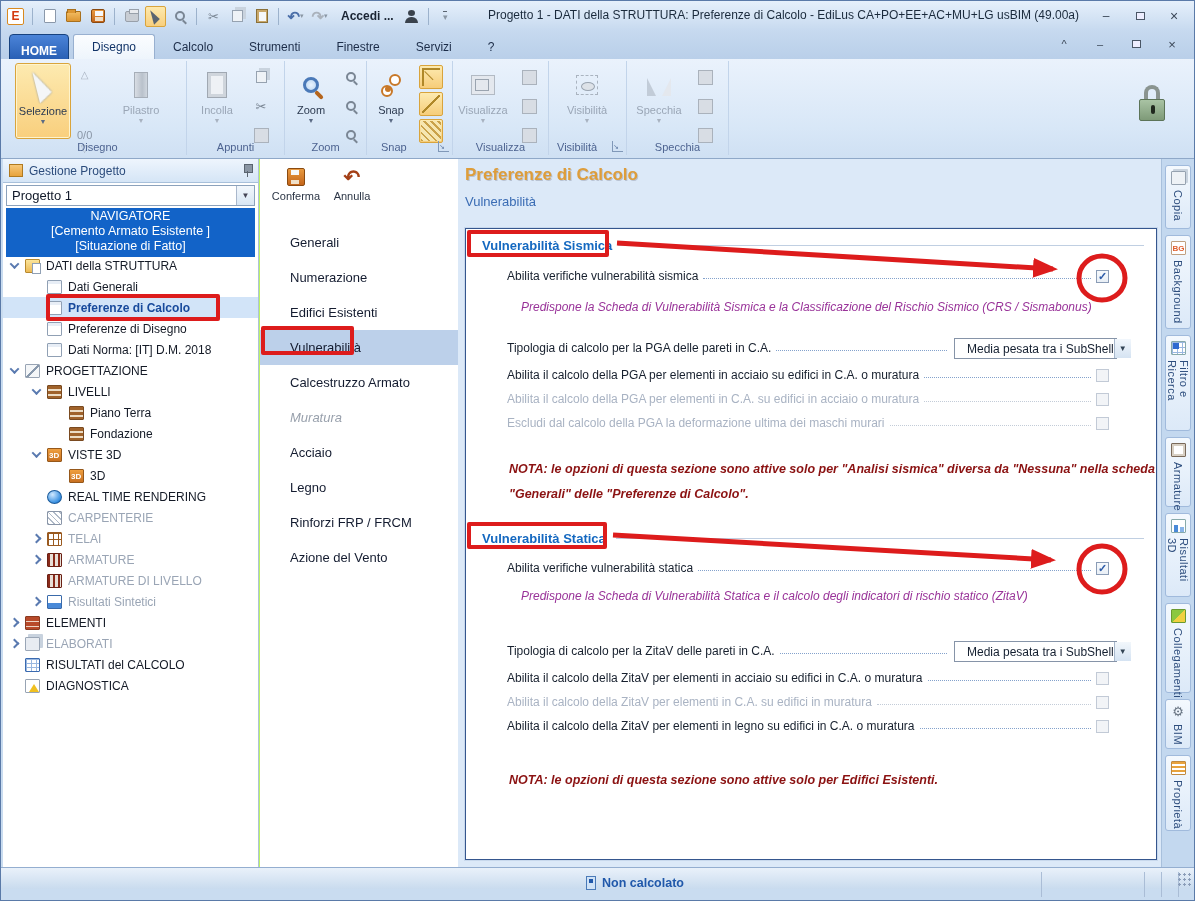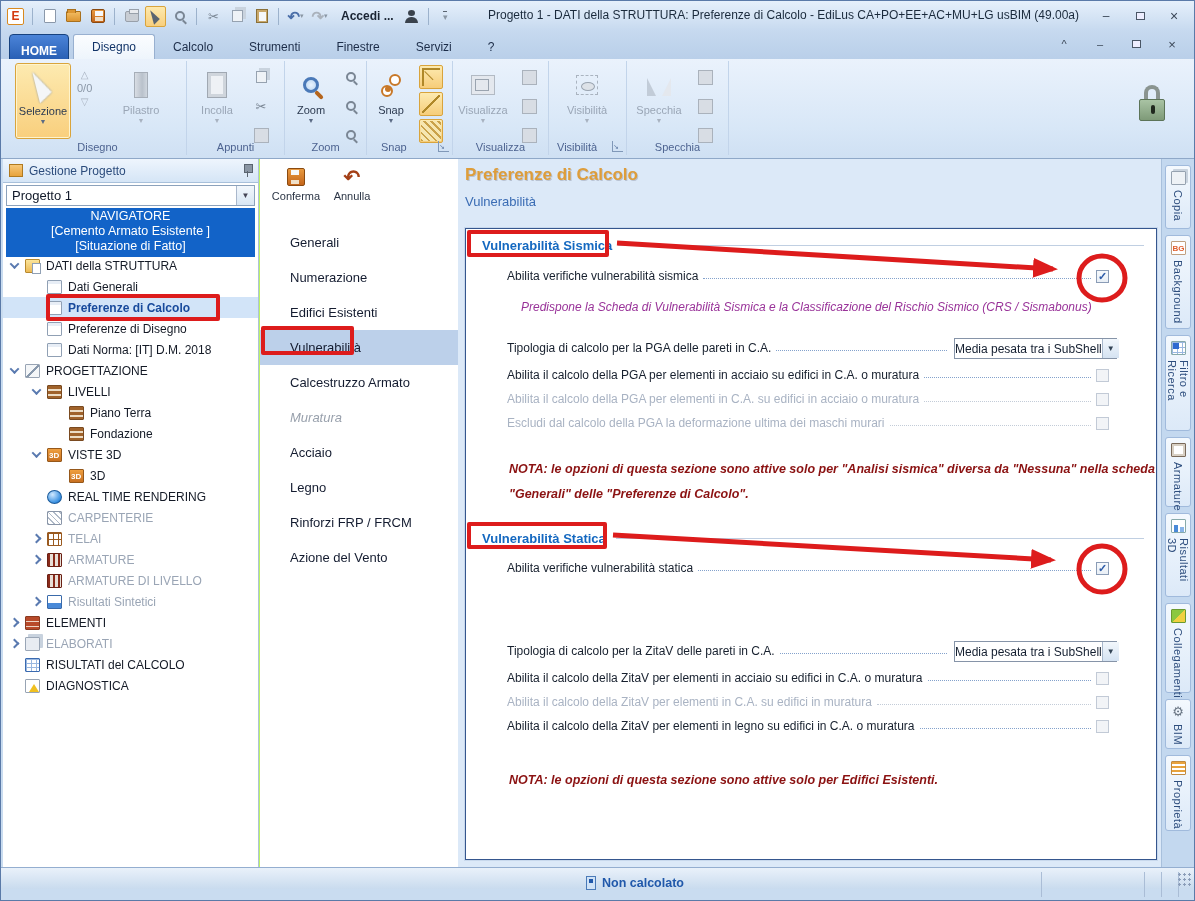--- a/index.html
+++ b/index.html
@@ -78,21 +78,21 @@
   .big-snapicon::before{content:"";position:absolute;left:1px;top:11px;width:8px;height:8px;border:2px solid #c87828;border-radius:50%;background:#fff;}
   .big-snapicon::after{content:"";position:absolute;right:1px;top:0;width:8px;height:8px;border:2px solid #c87828;border-radius:50%;background:#fff;box-shadow:-7px 9px 0 -3px #c87828;}
   .big-vis{width:24px;height:20px;background:#e4e8ee;border:1px solid #b2bac4;position:relative;}
   .big-vis::after{content:"";position:absolute;left:3px;top:3px;width:12px;height:10px;border:1px solid #9aa4b0;}
   .big-eye{width:22px;height:20px;border:1px dashed #aab4c0;position:relative;}
   .big-eye::after{content:"";position:absolute;left:4px;top:6px;width:12px;height:7px;border:1px solid #9aa4b0;border-radius:50%;background:#dde2e8;}
   .big-mirror{width:24px;height:22px;position:relative;}
   .big-mirror::before{content:"";position:absolute;left:0;bottom:0;width:0;height:0;border-left:9px solid #c2ccd8;border-top:18px solid transparent;}
   .big-mirror::after{content:"";position:absolute;right:0;bottom:0;width:0;height:0;border-right:9px solid #e4e8ee;border-top:18px solid transparent;}
   .updown{position:absolute;display:flex;flex-direction:column;align-items:center;gap:2px;color:#a8b2c0;font-size:10px;}
-  .updown .cnt{font-size:11px;color:#8a96a6;}
+  .updown .cnt{font-size:11px;color:#8a96a6;margin-top:47px;}
   .launcher{position:absolute;bottom:3px;width:11px;height:11px;border-left:1px solid #8098b8;border-bottom:1px solid #8098b8;font-size:7px;color:#5a76a0;display:flex;align-items:flex-end;justify-content:flex-start;}
   .lockbtn{position:absolute;left:1136px;top:26px;width:30px;height:42px;}
   .lock-shackle{position:absolute;left:7px;top:0;width:16px;height:16px;border:4px solid #8a9490;border-bottom:none;border-radius:9px 9px 0 0;}
   .lock-body{position:absolute;left:2px;top:14px;width:26px;height:22px;background:linear-gradient(#a9c3a4,#7e9a78);border:1px solid #5c7458;border-radius:2px;}
   .lock-body::after{content:"";position:absolute;left:11px;top:5px;width:4px;height:9px;background:#20281e;border-radius:2px;}
   .hatchpat{width:20px;height:20px;background:repeating-linear-gradient(45deg,#caa24a 0 2px,#f6e6b0 2px 5px),repeating-linear-gradient(-45deg,#caa24a 0 2px,transparent 2px 5px);}
   .cornpat{width:18px;height:18px;border-left:2px solid #b08828;border-top:2px solid #b08828;position:relative;}
   .cornpat::after{content:"";position:absolute;left:1px;top:1px;width:12px;height:1px;background:#b08828;transform:rotate(45deg);transform-origin:0 0;}
   .diagpat{width:18px;height:18px;background:linear-gradient(135deg,transparent 45%,#b08828 45% 55%,transparent 55%);}
   .gray-sq{width:15px;height:15px;background:#d8dde4;border:1px solid #aab2bc;}
@@ -158,21 +158,21 @@
   .crow{position:absolute;display:flex;align-items:flex-end;}
   .crow .lab{font-size:12px;color:#17202e;white-space:nowrap;padding-bottom:1px;}
   .crow.gray .lab{color:#a9b3c3;}
   .leader{flex:1;border-bottom:1px dotted #84a2cc;margin:0 5px 5px 5px;}
   .crow.gray .leader{border-color:#c3ccd8;}
   .cb{width:13px;height:13px;flex:none;border:1px solid #8a9cb6;background:linear-gradient(#f6f9fc,#e9eff6);display:flex;align-items:center;justify-content:center;font-size:11px;font-weight:bold;color:#2d5ca8;margin-bottom:1px;}
   .cb.dis{border-color:#c2cad6;background:#f2f4f7;}
   .cb.on::after{content:"✓";}
   .hint{position:absolute;font-size:12px;font-style:italic;color:#993399;line-height:19px;}
   .nota{position:absolute;font-size:12.5px;font-style:italic;font-weight:bold;color:#8b1212;line-height:25px;width:655px;}
-  .combo{position:absolute;height:21px;width:163px;background:#fff;border:1px solid #8694a8;display:flex;align-items:center;font-size:12px;padding-left:0;color:#141f30;white-space:nowrap;}
+  .combo{position:absolute;height:21px;width:163px;background:#fff;border:1px solid #8694a8;display:flex;align-items:center;font-size:12px;padding-left:12px;color:#141f30;white-space:nowrap;}
   .combo .arrow{margin-left:auto;flex:none;width:17px;height:100%;background:linear-gradient(#f2f7fc,#d5e3f2);border-left:1px solid #a8b8cc;display:flex;align-items:center;justify-content:center;font-size:8px;color:#345;}
 
   
   .right-bar{position:absolute;left:1158px;top:0;width:33px;height:708px;background:#c3d8ef;border-left:1px solid #a8c0dc;padding-top:6px;}
   .rbtab{width:26px;margin:0 auto 6px auto;background:linear-gradient(#f4f9fe,#dcE9f8);border:1px solid #a0badc;border-radius:3px;
     display:flex;flex-direction:column;align-items:center;padding:5px 0;}
   .rbtab .rlbl{writing-mode:vertical-rl;font-size:11px;color:#2e4e7e;margin-top:5px;letter-spacing:.5px;}
   .ri{width:15px;height:14px;flex:none;border-radius:1px;}
   .ri-copy{background:#eef2f6;border:1px solid #96a2b0;box-shadow:2px -2px 0 #c9d3de;}
   .ri-bg{background:#fff;border:1px solid #c0a080;position:relative;}
@@ -628,20 +628,21 @@
         <div class="nota" style="left:43px;top:228px;">NOTA: le opzioni di questa sezione sono attive solo per "Analisi sismica" diversa da "Nessuna" nella scheda "Generali" delle "Preferenze di Calcolo".</div>
 
         <div class="sec-title" style="left:16px;top:302px;">Vulnerabilità Statica</div>
         <div class="sec-rule" style="left:150px;top:309px;width:528px;"></div>
 
         <div class="crow" style="left:41px;top:332px;width:602px;">
           <span class="lab">Abilita verifiche vulnerabilità statica</span>
           <span class="leader"></span>
           <span class="cb on"></span>
         </div>
+        <div class="hint" style="left:55px;top:358px;width:560px;">Predispone la Scheda di Vulnerabilità Statica e il calcolo degli indicatori di rischio statico (ZitaV)</div>
 
         <div class="crow" style="left:41px;top:415px;width:445px;">
           <span class="lab">Tipologia di calcolo per la ZitaV delle pareti in C.A.</span>
           <span class="leader"></span>
         </div>
         <div class="combo" style="left:488px;top:412px;">
           <span>Media pesata tra i SubShell</span>
           <span class="arrow">▼</span>
         </div>
 

